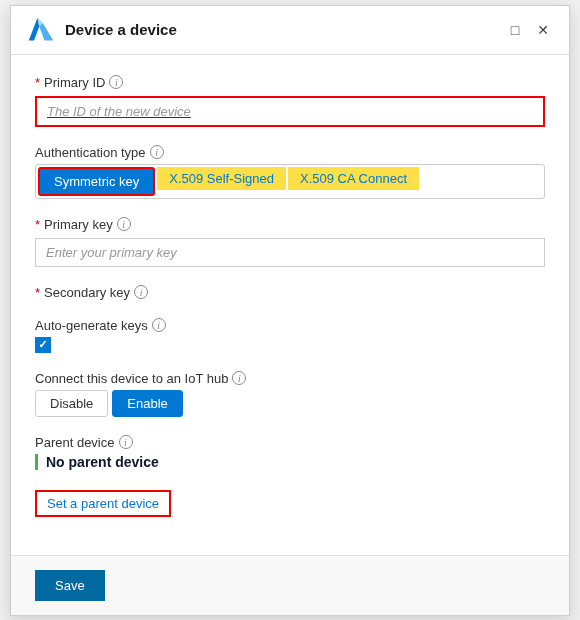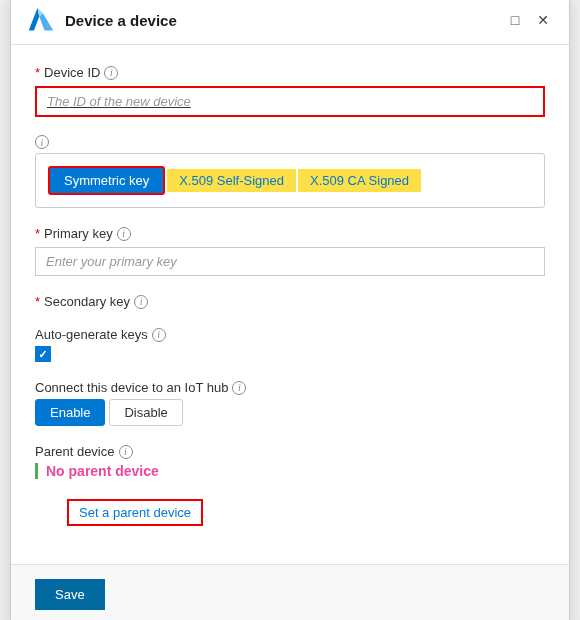--- a/index.html
+++ b/index.html
@@ -121,25 +121,25 @@
       border-radius: 3px;
     }
     .auth-btn:not(.active) {
       border: 1px solid #ccc;
       background: #fde047;
       color: #0078d4;
     }
     .auth-btn-group {
       display: flex;
       gap: 2px;
-      align-items: center;
+      align-items: flex-start;
       border: 1px solid #ccc;
       border-radius: 3px;
       overflow: visible;
-      padding: 12px;
+      padding: 2px;
     }
     .auth-btn-group .auth-btn.active {
       border-radius: 3px;
     }
     .auth-btn-group .auth-btn:not(.active) {
       border: none;
       padding: 4px 12px;
     }
     .toggle-group {
       display: flex;
@@ -178,37 +178,36 @@
     }
     .checkbox-custom::after {
       content: '✓';
       color: #fff;
       font-size: 11px;
       font-weight: bold;
     }
     .parent-device-label {
       font-size: 14px;
       font-weight: 600;
-      color: #ec4899;
+      color: #0f172a;
       margin-bottom: 16px;
     }
     .parent-device-left-bar {
       border-left: 3px solid #4caf50;
       padding-left: 8px;
     }
     .set-parent-btn {
       display: inline-block;
       padding: 4px 10px;
       font-size: 13px;
       color: #0078d4;
       border: 2px solid #e00;
       cursor: pointer;
       margin-top: 4px;
       background: #fff;
-      margin-left: 32px;
     }
     .dialog-footer {
       border-top: 1px solid #e0e0e0;
       padding: 14px 24px;
       background: #f8f8f8;
     }
     .save-btn {
       padding: 8px 20px;
       background: #0369a1;
       color: #fff;
@@ -242,34 +241,35 @@
       <button class="dialog-control-btn">□</button>
       <button class="dialog-control-btn">✕</button>
     </div>
   </div>
 
   <div class="dialog-body">
 
     <div class="form-group">
       <div class="form-label">
         <span class="required-star">*</span>
-        <span>Device ID</span>
+        <span>Primary ID</span>
         <span class="info-icon">i</span>
       </div>
       <input type="text" class="form-input highlighted" placeholder="The ID of the new device" style="">
     </div>
 
     <div class="form-group">
       <div class="section-label">
+        <span>Authentication type</span>
         <span class="info-icon">i</span>
       </div>
       <div class="auth-btn-group">
         <button class="auth-btn active">Symmetric key</button>
         <button class="auth-btn">X.509 Self-Signed</button>
-        <button class="auth-btn">X.509 CA Signed</button>
+        <button class="auth-btn">X.509 CA Connect</button>
       </div>
     </div>
 
     <div class="form-group">
       <div class="form-label">
         <span class="required-star">*</span>
         <span>Primary key</span>
         <span class="info-icon">i</span>
       </div>
       <input type="text" class="form-input" placeholder="Enter your primary key" style="">
@@ -292,22 +292,22 @@
         <div class="checkbox-custom"></div>
       </div>
     </div>
 
     <div class="form-group">
       <div class="section-label">
         <span>Connect this device to an IoT hub</span>
         <span class="info-icon">i</span>
       </div>
       <div class="toggle-group">
+        <button class="toggle-btn">Disable</button>
         <button class="toggle-btn active">Enable</button>
-        <button class="toggle-btn">Disable</button>
       </div>
     </div>
 
     <div class="form-group">
       <div class="section-label">
         <span>Parent device</span>
         <span class="info-icon">i</span>
       </div>
       <div class="parent-device-left-bar">
         <div class="parent-device-label">No parent device</div>

